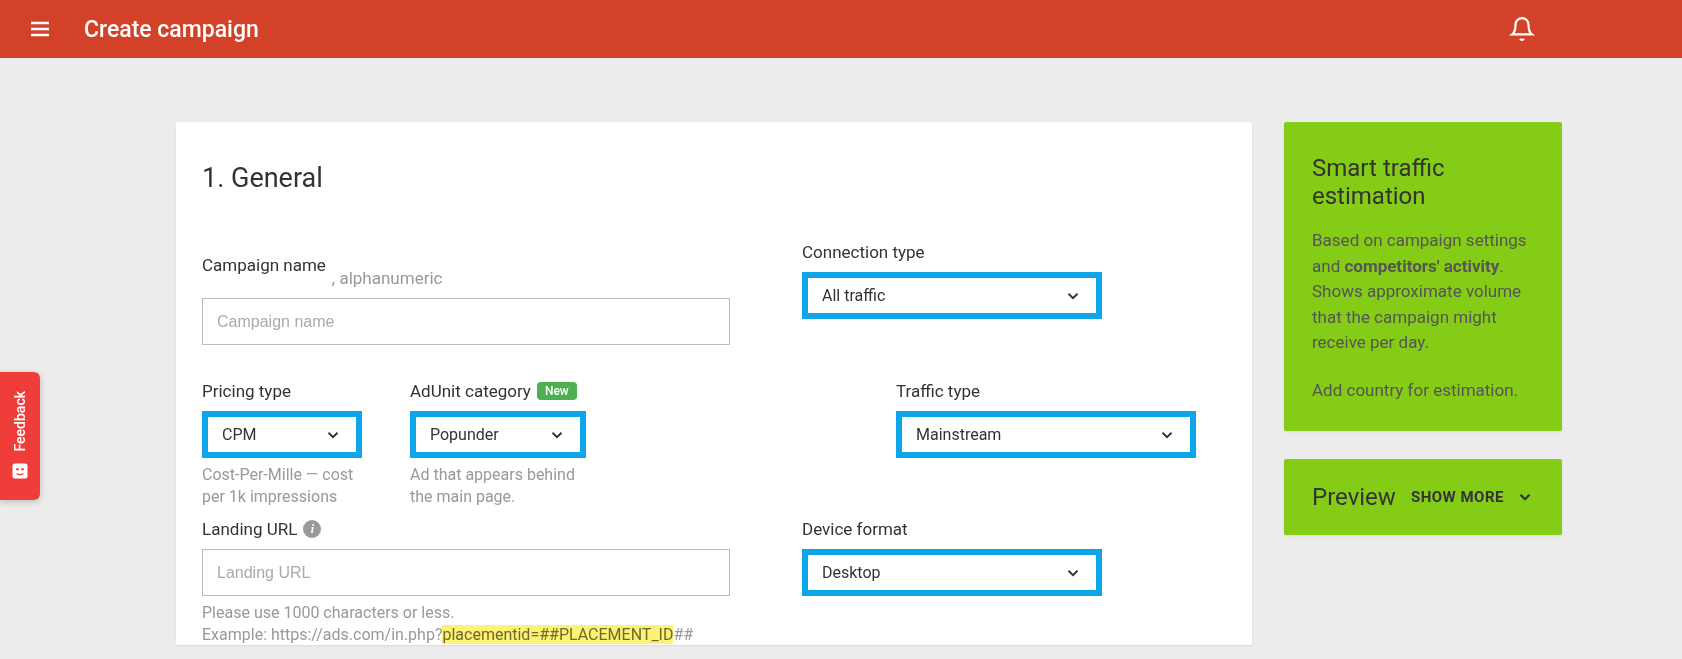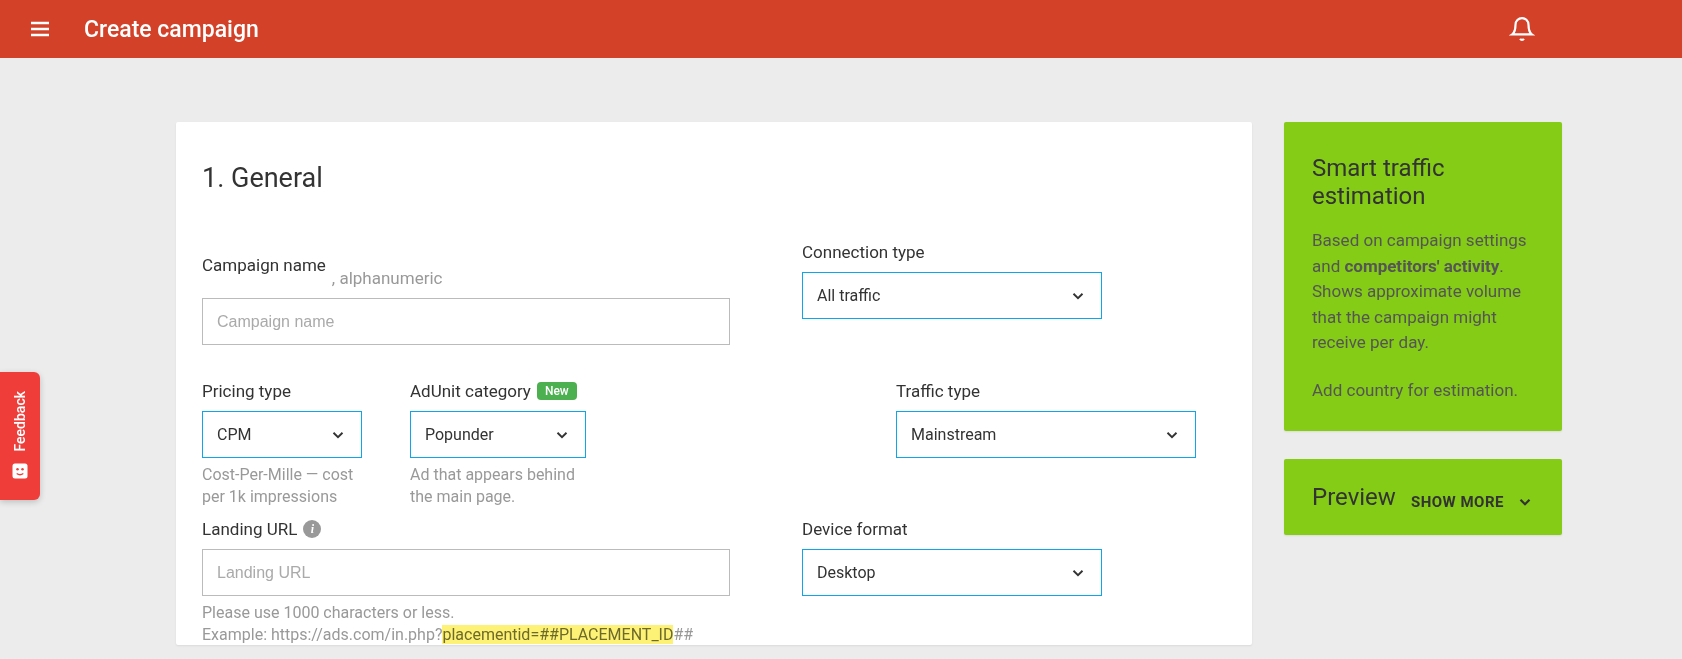--- a/index.html
+++ b/index.html
@@ -18,34 +18,34 @@
 .form-row { display: flex; gap: 72px; margin-bottom: 36px; }
 .field { flex: 1; }
 .field-half { width: 160px; }
 .field-label { font-size: 17px; color: #333; margin-bottom: 10px; display: flex; align-items: center; gap: 6px; }
 .label-hint { color: #999; margin-top: 26px; }
 .badge-new { background: #4caf50; color: #fff; font-size: 12px; padding: 2px 8px; border-radius: 4px; font-weight: 500; }
 
 .text-input { width: 100%; height: 47px; border: 1px solid #bbb; padding: 0 14px; font-size: 16px; color: #333; background: #fff; }
 .text-input::placeholder { color: #aaa; }
 
-.select { width: 100%; height: 47px; border: 1px solid #0ea5e9; padding: 0 14px; font-size: 16px; background: #fff; display: flex; align-items: center; justify-content: space-between; cursor: pointer; }
+.select { width: 100%; height: 47px; border: 6px solid #0ea5e9; padding: 0 14px; font-size: 16px; background: #fff; display: flex; align-items: center; justify-content: space-between; cursor: pointer; }
 .select-text { color: #333; }
 
 .field-help { font-size: 16px; color: #999; margin-top: 6px; line-height: 1.35; }
 
 .highlight { background: #fdf176; color: #6d6a2a; }
 
 .side-col { display: flex; flex-direction: column; gap: 28px; flex: 1; }
 .side-card { background: #84cc16; padding: 32px 28px 28px; border-radius: 2px; box-shadow: 0 1px 2px rgba(0,0,0,0.08); }
 .side-title { font-size: 24px; font-weight: 400; margin-bottom: 18px; }
 .side-text { font-size: 17px; color: #555; line-height: 1.5; }
 .side-text strong { font-weight: 700; }
 
-.preview-card { display: flex; align-items: flex-end; justify-content: space-between; padding: 24px 28px; }
+.preview-card { display: flex; align-items: center; justify-content: space-between; padding: 24px 28px; }
 .preview-title { font-size: 24px; font-weight: 400; }
 .show-more { font-size: 15px; font-weight: 700; color: #333; display: flex; align-items: center; gap: 12px; cursor: pointer; letter-spacing: 0.5px; }
 
 .feedback-tab { position: fixed; left: 0; top: 372px; background: #ef3e3a; color: #fff; width: 40px; height: 128px; border-radius: 0 6px 6px 0; display: flex; flex-direction: column; align-items: center; justify-content: center; gap: 10px; cursor: pointer; box-shadow: 0 2px 6px rgba(0,0,0,0.2); }
 .feedback-text { writing-mode: vertical-rl; transform: rotate(180deg); font-size: 14px; font-weight: 500; }
 
 .info-icon { display: inline-flex; width: 18px; height: 18px; background: #999; color: #fff; border-radius: 50%; align-items: center; justify-content: center; font-size: 12px; font-weight: 700; font-style: italic; font-family: Georgia, serif; }
 
 .row-2 { margin-bottom: 12px; }
 .row-2 .field-left { display: flex; gap: 48px; flex: 1; }

